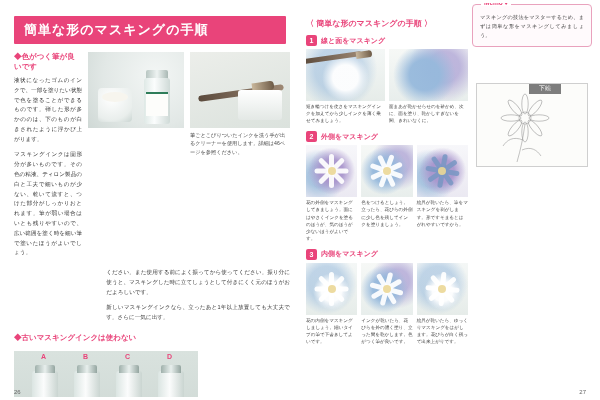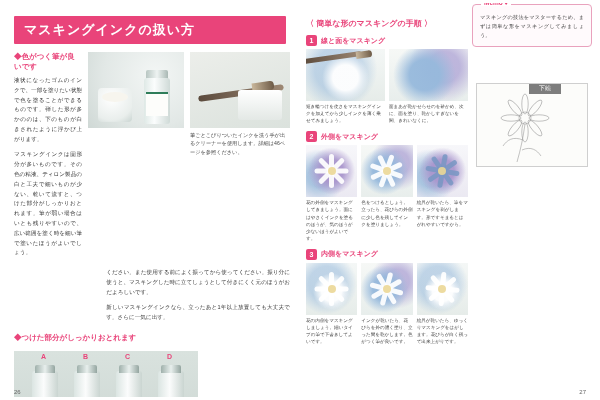--- a/index.html
+++ b/index.html
@@ -288,21 +288,21 @@
   .pn-left { left: 14px; }
   .pn-right { right: 14px; }
 </style>
 </head>
 <body>
 
 <div id="page">
 
   <div class="left-page">
 
-    <div class="main-heading">マスキングインクの扱い方</div>
+    <div class="main-heading">簡単な形のマスキングの手順</div>
 
     <div class="left-cols">
 
       <div class="col-narrow">
         <div class="sub-heading">◆色がつく筆が良いです</div>
         <div class="body-text">
           <p>液状になったゴムのインクで、一部を塗りたい状態で色を塗ることができるものです。弾した形が多かののは、下のものが白きされたように浮かび上がります。</p>
           <p>マスキングインクは固形分が多いものです。その色の粘液、ティロン製品の白と工夫で細いものが少ない、乾いて流すと、つけた部分がしっかりおとれます。筆が弱い場合はいとも残りやすいので、広い範囲を塗く時を細い筆で塗いたほうがよいでしょう。</p>
         </div>
       </div>
@@ -328,21 +328,21 @@
     </div>
 
     <div style="display:flex;gap:6px;margin-top:4px">
       <div style="width:92px"></div>
       <div class="body-text" style="width:196px">
         <p>ください。また使用する前によく振ってから使ってください。振り分に使うと、マスキングした時に立てしょうとして付きにくく元のほうがおだよろしいです。</p>
         <p>新しいマスキングインクなら、立ったあと1年以上放置しても大丈夫です。さらに一気に出す。</p>
       </div>
     </div>
 
-    <div class="sub-heading" style="margin-top:4px">◆つけた部分がしっかりおとれます</div>
+    <div class="sub-heading" style="margin-top:4px">◆古いマスキングインクは使わない</div>
 
     <div style="display:flex;gap:8px">
       <div>
         <div class="bottles-row">
           <div class="mini-bottle" style="left:18px"></div>
           <div class="mini-cap" style="left:21px;bottom:52px"></div>
           <div class="mini-bottle" style="left:60px"></div>
           <div class="mini-cap" style="left:63px;bottom:52px"></div>
           <div class="mini-bottle" style="left:102px"></div>
           <div class="mini-cap" style="left:105px;bottom:52px"></div>

